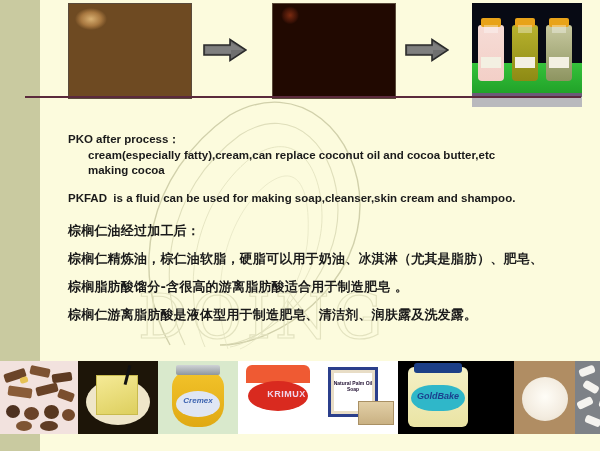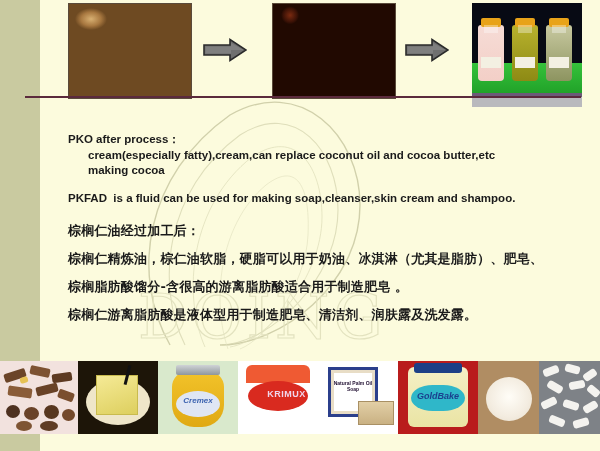--- a/index.html
+++ b/index.html
@@ -119,21 +119,21 @@
 
   
   .strip{position:absolute;left:0;top:361px;width:600px;height:73px;display:flex;justify-content:space-between;}
   .cell{height:73px;position:relative;overflow:hidden;flex:0 0 auto;}
 
   .c1{width:78px;background:#f2e2de;}
   .c2{width:80px;background:#1d1508;}
   .c3{width:80px;background:#d9e9cc;}
   .c4{width:80px;background:#ffffff;}
   .c5{width:80px;background:#ffffff;}
-  .c6{width:80px;background:#b91c1c;}
+  .c6{width:80px;background:#000000;padding-left:36px;}
   .c7{width:61px;background:#b08d63;}
   .c8{width:61px;background:#7e8287;}
 
   
   .choc{position:absolute;border-radius:2px;}
   
   .plate{position:absolute;left:8px;top:18px;width:64px;height:46px;border-radius:50%;background:#efe6c9;}
   .butter{position:absolute;left:18px;top:14px;width:40px;height:38px;background:linear-gradient(160deg,#f5ea96,#ddcf5e);border:1px solid #c9bb4e;}
   .spoon{position:absolute;left:48px;top:4px;width:3px;height:20px;background:#111;transform:rotate(14deg);}
   

